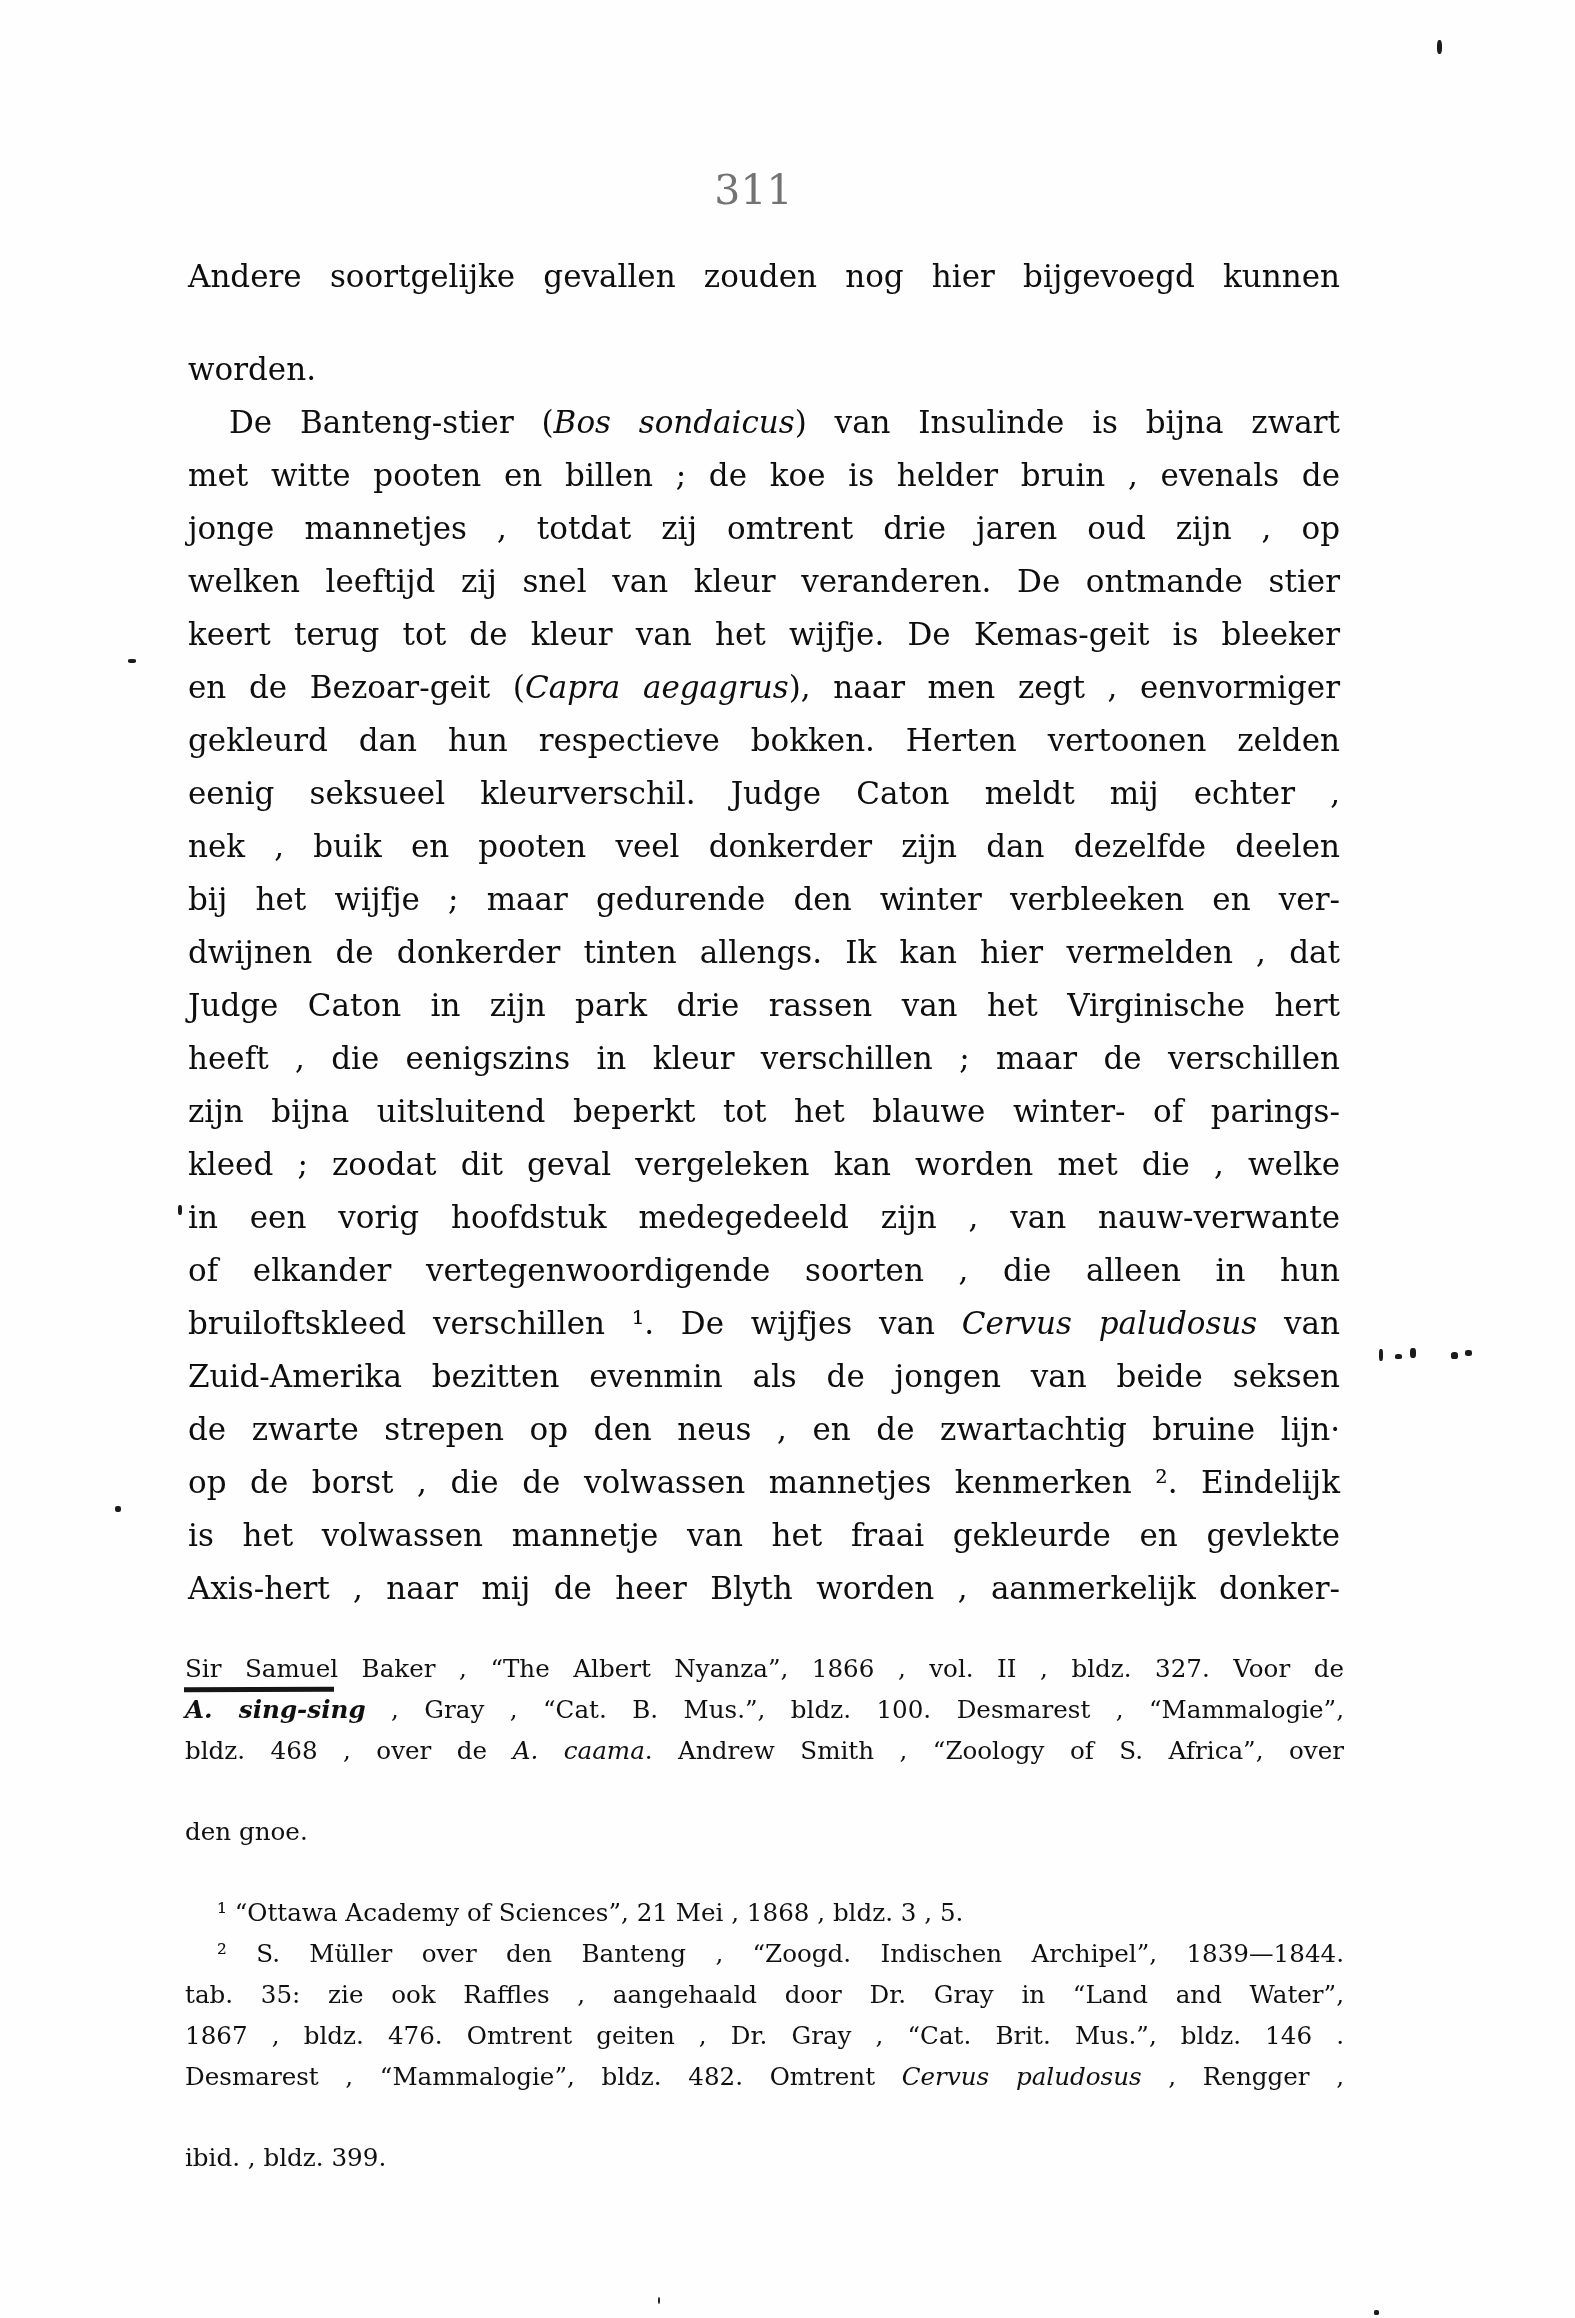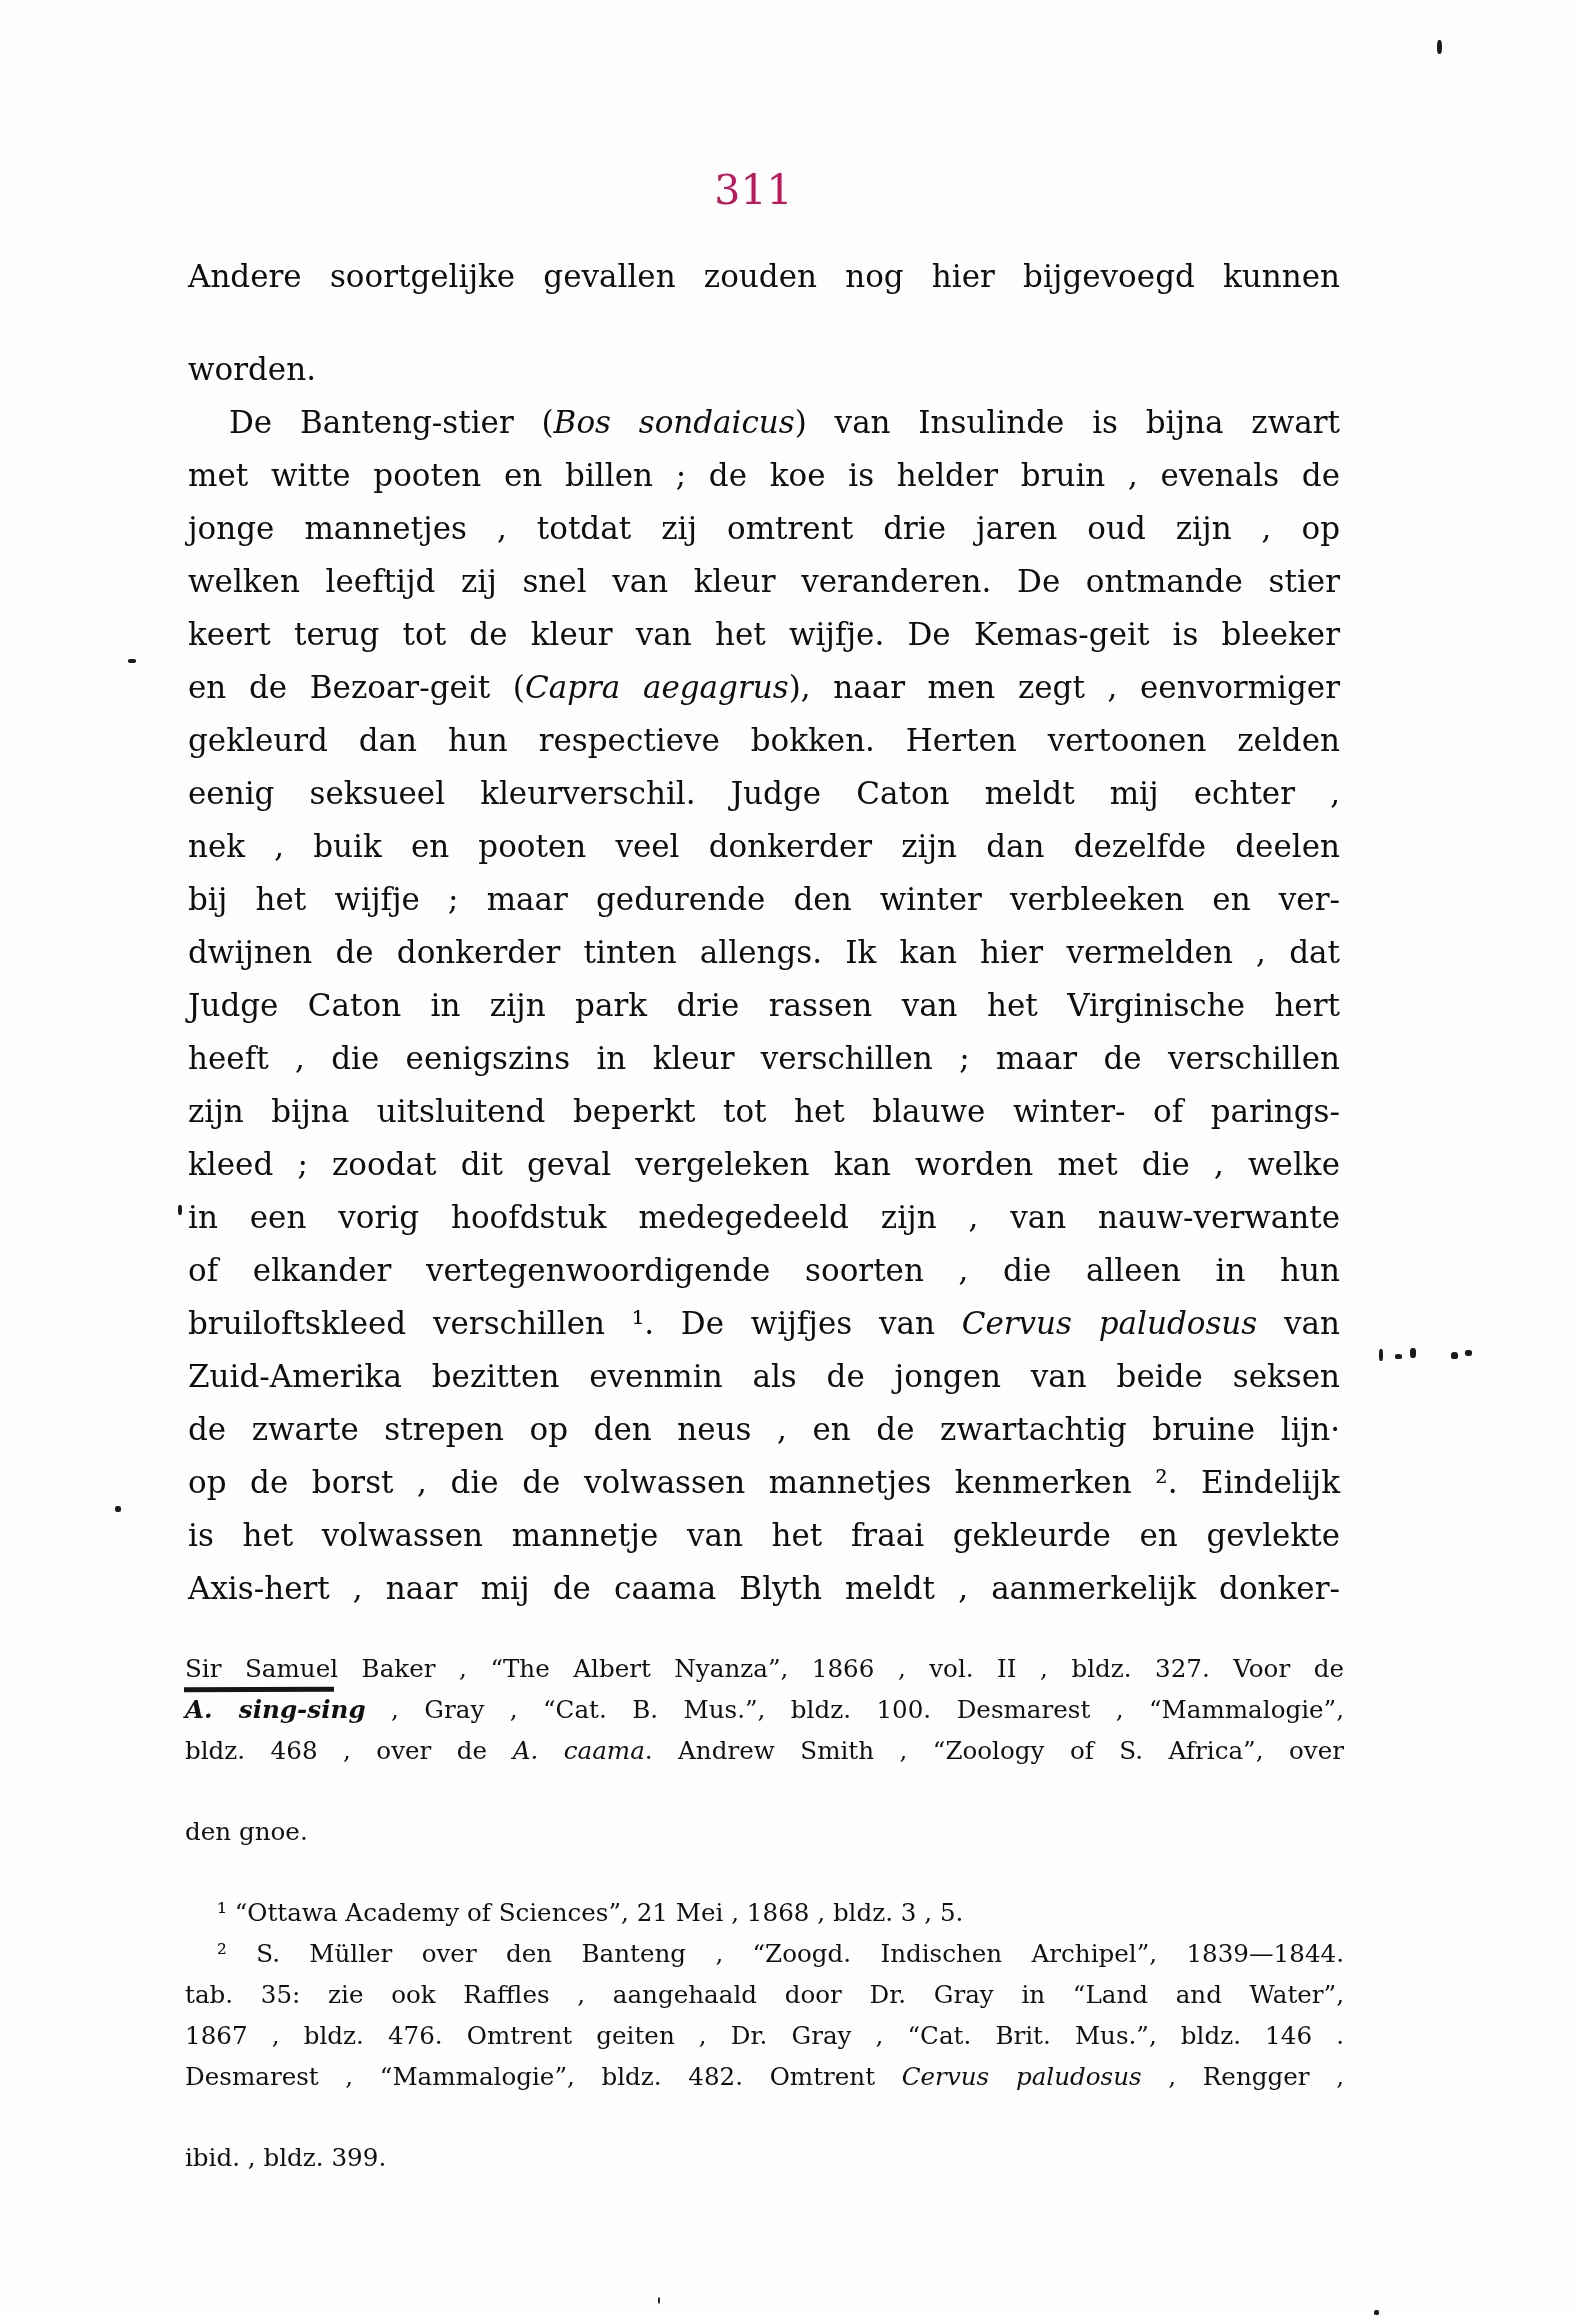--- a/index.html
+++ b/index.html
@@ -17,21 +17,21 @@
     inset: 0;
   }
   .page-number {
     position: absolute;
     left: 188px;
     top: 168px;
     width: 1131px;
     text-align: center;
     font-size: 41px;
     line-height: 45px;
-    color: #be185d;
+    color: #737373;
   }
   .body-text {
     position: absolute;
     left: 188px;
     top: 250px;
     width: 1152px;
     font-size: 31px;
     line-height: 53px;
     color: #0e0e0e;
   }
@@ -97,21 +97,21 @@
       <div class="line">heeft , die eenigszins in kleur verschillen ; maar de verschillen</div>
       <div class="line">zijn bijna uitsluitend beperkt tot het blauwe winter- of parings-</div>
       <div class="line">kleed ; zoodat dit geval vergeleken kan worden met die , welke</div>
       <div class="line">in een vorig hoofdstuk medegedeeld zijn , van nauw-verwante</div>
       <div class="line">of elkander vertegenwoordigende soorten , die alleen in hun</div>
       <div class="line">bruiloftskleed verschillen ¹. De wijfjes van <i>Cervus paludosus</i> van</div>
       <div class="line">Zuid-Amerika bezitten evenmin als de jongen van beide seksen</div>
       <div class="line">de zwarte strepen op den neus , en de zwartachtig bruine lijn·</div>
       <div class="line">op de borst , die de volwassen mannetjes kenmerken ². Eindelijk</div>
       <div class="line">is het volwassen mannetje van het fraai gekleurde en gevlekte</div>
-      <div class="line">Axis-hert , naar mij de caama Blyth meldt , aanmerkelijk donker-</div>
+      <div class="line">Axis-hert , naar mij de heer Blyth worden , aanmerkelijk donker-</div>
     </div>
 
   <div class="fn-rule"></div>
 
   <div class="footnotes">
       <div class="line">Sir Samuel Baker , “The Albert Nyanza”, 1866 , vol. II , bldz. 327. Voor de</div>
       <div class="line"><i class="bi">A. sing-sing</i> , Gray , “Cat. B. Mus.”, bldz. 100. Desmarest , “Mammalogie”,</div>
       <div class="line">bldz. 468 , over de <i>A. caama</i>. Andrew Smith , “Zoology of S. Africa”, over</div>
       <div class="line no-j">den gnoe.</div>
       <div class="line ind no-j">¹ “Ottawa Academy of Sciences”, 21 Mei , 1868 , bldz. 3 , 5.</div>

